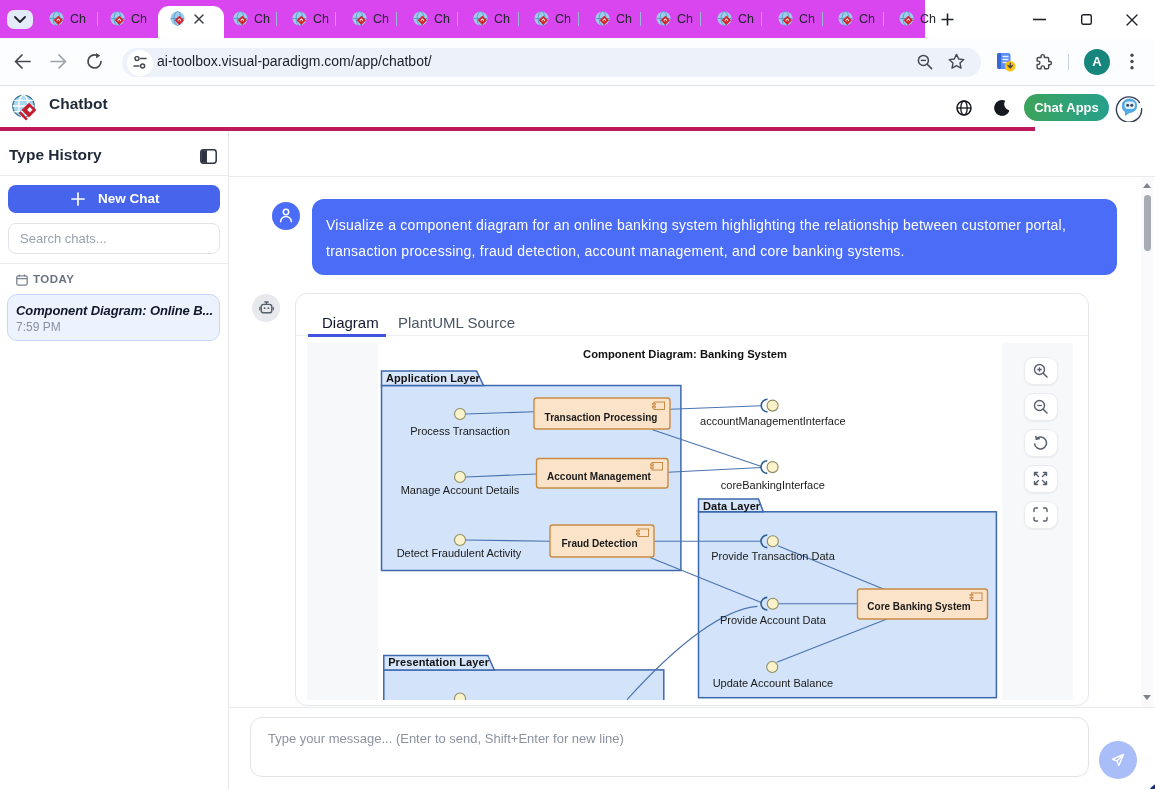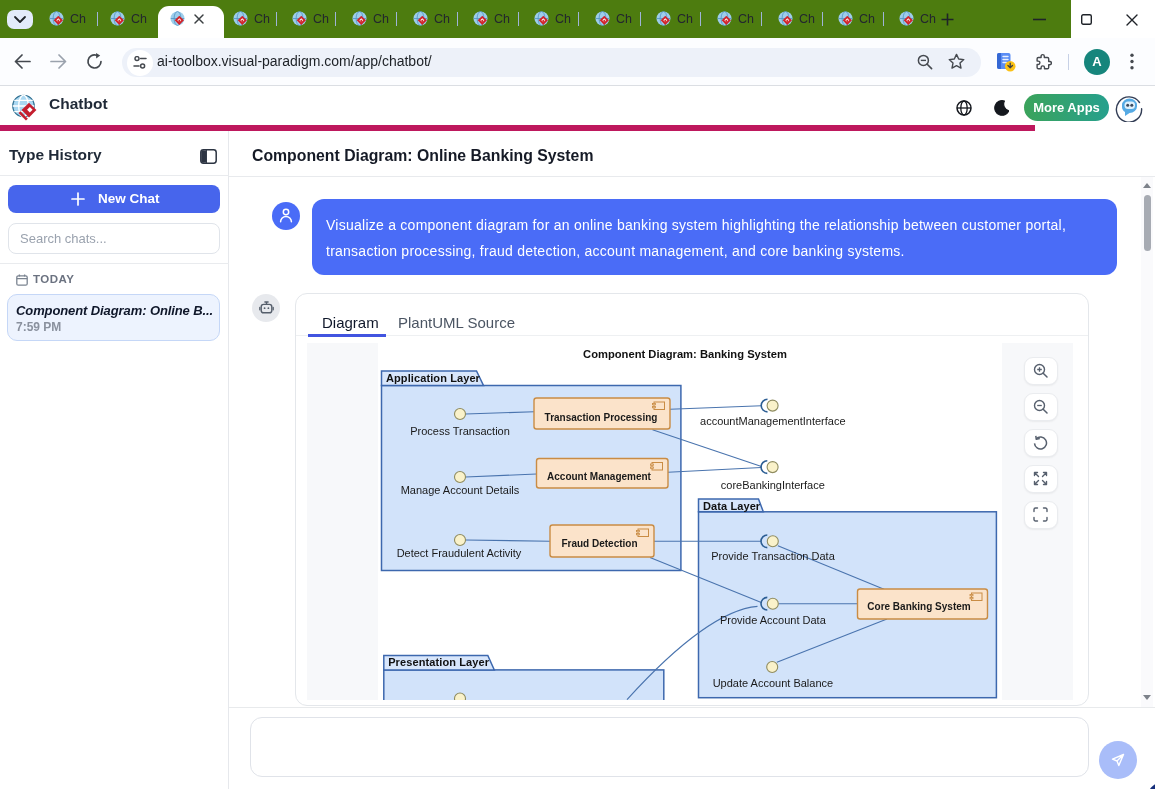--- a/index.html
+++ b/index.html
@@ -5,21 +5,21 @@
   html,body{margin:0;padding:0;}
   #root{position:relative;width:1155px;height:789px;background:#fff;overflow:hidden;
         font-family:"Liberation Sans",sans-serif;}
   .abs{position:absolute;}
   svg{display:block;}
 </style>
 </head>
 <body>
 <div id="root">
 
-  <div class="abs" id="tabstrip" style="left:0;top:0;width:1071px;height:38px;background:#4d7c0f;text-decoration:underline;">
+  <div class="abs" id="tabstrip" style="left:0;top:0;width:925px;height:38px;background:#d946ef;text-decoration:underline;">
 
     <div class="abs" style="left:7px;top:10px;width:26px;height:19px;border-radius:7px;background:#e3ebfa;"></div>
     <svg class="abs" style="left:13px;top:15px" width="14" height="9" viewBox="0 0 14 9">
         <path d="M2 2 L7 7 L12 2" fill="none" stroke="#1f2329" stroke-width="1.8" stroke-linecap="round" stroke-linejoin="round"></path>
       </svg>
 
     <div id="tabs">
     <svg class="abs" style="left:49px;top:11px" width="16" height="16" viewBox="0 0 16 16">
           <circle cx="7.5" cy="7.5" r="7" fill="#9ecdeb"></circle>
           <ellipse cx="7.5" cy="7.5" rx="3.4" ry="7" fill="none" stroke="#4f93c4" stroke-width=".8"></ellipse>
@@ -268,21 +268,21 @@
 
     <div class="abs" style="left:1084px;top:11px;width:26px;height:26px;border-radius:50%;background:#16857c;color:#fff;font-size:13px;font-weight:700;text-align:center;line-height:26px;">A</div>
 
     <svg class="abs" style="left:1130px;top:15px" width="4" height="17" viewBox="0 0 4 17">
         <circle cx="2" cy="2.2" r="1.7" fill="#45494f"></circle>
         <circle cx="2" cy="8.5" r="1.7" fill="#45494f"></circle>
         <circle cx="2" cy="14.8" r="1.7" fill="#45494f"></circle>
       </svg>
   </div>
 
-  <div class="abs" id="appheader" style="left:0;top:86px;width:1035px;height:45px;background:#fff;border-bottom:6px solid #be185d;box-sizing:border-box;">
+  <div class="abs" id="appheader" style="left:0;top:86px;width:1035px;height:45px;background:#fff;border-bottom:4px solid #be185d;box-sizing:border-box;">
 
     <svg class="abs" style="left:12px;top:8px" width="28" height="28" viewBox="0 0 28 28">
       <circle cx="11.5" cy="12" r="10.8" fill="#a9d7f1" stroke="#2e6e8f" stroke-width="1.1"></circle>
       <g stroke="#fff" stroke-width="1.3" fill="none">
         <ellipse cx="11.5" cy="12" rx="4.8" ry="10.8"></ellipse>
         <path d="M.7 12 H22.3 M2.2 6.4 H20.8 M2.2 17.6 H20.8"></path>
       </g>
       <g transform="rotate(45 17 16)">
         <rect x="11.8" y="10.8" width="10.5" height="10.5" fill="#c41e2e"></rect>
         <rect x="15.4" y="13.2" width="3.9" height="3.9" fill="#fff"></rect>
@@ -294,21 +294,21 @@
     <svg class="abs" style="left:956px;top:14px" width="16" height="16" viewBox="0 0 16 16">
         <circle cx="8" cy="8" r="7" fill="none" stroke="#15181e" stroke-width="1.5"></circle>
         <ellipse cx="8" cy="8" rx="3.2" ry="7" fill="none" stroke="#15181e" stroke-width="1.3"></ellipse>
         <path d="M1 8 H15" stroke="#15181e" stroke-width="1.3"></path>
       </svg>
 
     <svg class="abs" style="left:994px;top:14px" width="15" height="16" viewBox="0 0 15 16">
         <path d="M10.4 1 A7.3 7.3 0 1 0 14.8 10.8 A6.9 6.9 0 0 1 10.4 1 Z" fill="#15181e" stroke="#15181e" stroke-width="1.2" stroke-linejoin="round"></path>
       </svg>
 
-    <div class="abs" style="left:1024px;top:8px;width:85px;height:27px;border-radius:13.5px;background:linear-gradient(90deg,#3ba35b,#26a08d);color:#fff;font-size:13px;font-weight:700;text-align:center;line-height:27px;">More Apps</div>
+    <div class="abs" style="left:1024px;top:8px;width:85px;height:27px;border-radius:13.5px;background:linear-gradient(90deg,#3ba35b,#26a08d);color:#fff;font-size:13px;font-weight:700;text-align:center;line-height:27px;">Chat Apps</div>
 
     <svg class="abs" style="left:1115px;top:8px" width="28" height="28" viewBox="0 0 28 28">
       <path d="M24.5 8.5 A12.6 12.6 0 1 0 26.6 14.8" fill="none" stroke="#323d55" stroke-width="1.4" stroke-linecap="round"></path>
       <path d="M7 11 a7.5 6.5 0 0 1 15 0 v1.5 a7.5 6.5 0 0 1 -7.5 6.5 l-4.5 3 v-4 a7.5 6.5 0 0 1 -3 -5.5 Z" fill="#56aae4"></path>
       <rect x="9.5" y="7.5" width="10.5" height="7.5" rx="3.5" fill="#dff0fb"></rect>
       <circle cx="12.7" cy="11.2" r="1.5" fill="#3a4a60"></circle>
         <circle cx="16.8" cy="11.2" r="1.5" fill="#3a4a60"></circle>
     </svg>
   </div>
 
@@ -332,25 +332,24 @@
     <div class="abs" style="left:0;top:132px;width:229px;height:1px;background:#e9ebee;"></div>
 
     <svg class="abs" style="left:16px;top:143px" width="12" height="12" viewBox="0 0 12 12">
         <rect x=".8" y="1.8" width="10.4" height="9.4" rx="1.5" fill="none" stroke="#7a8390" stroke-width="1.3"></rect>
         <path d="M.8 4.6 H11.2 M3.4 .4 V2.6 M8.6 .4 V2.6" stroke="#7a8390" stroke-width="1.3"></path>
       </svg>
     <div class="abs" style="left:33px;top:142px;font-size:11.5px;font-weight:700;color:#6b7280;letter-spacing:.5px;text-align:right;">TODAY</div>
 
     <div class="abs" style="left:7px;top:163px;width:213px;height:47px;border-radius:10px;background:#edf3fe;border:1px solid #c5d7f7;box-sizing:border-box;"></div>
     <div class="abs" style="left:16px;top:172px;font-size:13px;font-weight:700;letter-spacing:-0.1px;color:#0f172a;font-style:italic;">Component Diagram: Online B...</div>
-    <div class="abs" style="left:16px;top:189px;font-size:12px;color:#8a919e;font-weight:bold;">7:59 PM</div>
+    <div class="abs" style="left:16px;top:189px;font-size:12px;color:#8a919e;">7:59 PM</div>
   </div>
 
   <div class="abs" id="main" style="left:229px;top:131px;width:926px;height:658px;background:#fff;">
-    <div class="abs" style="left:23px;top:16px;font-size:15.8px;font-weight:700;color:#151a26;">Component Diagram: Online Banking System</div>
     <div class="abs" style="left:0;top:45px;width:926px;height:1px;background:#e8eaed;"></div>
 
     <div class="abs" style="left:43px;top:71px;width:28px;height:28px;border-radius:50%;background:#4a6cf7;"></div>
     <svg class="abs" style="left:50px;top:77px" width="14" height="15" viewBox="0 0 14 15">
         <circle cx="7" cy="4" r="2.7" fill="none" stroke="#fff" stroke-width="1.5"></circle>
         <path d="M1.6 13.8 a5.4 5.4 0 0 1 10.8 0" fill="none" stroke="#fff" stroke-width="1.5" stroke-linecap="round"></path>
       </svg>
     <div class="abs" style="left:83px;top:68px;width:805px;height:76px;border-radius:12px;background:#4a6cf7;box-sizing:border-box;padding:13px 14px;color:#fff;font-size:14px;letter-spacing:0.25px;line-height:26px;">Visualize a component diagram for an online banking system highlighting the relationship between customer portal, transaction processing, fraud detection, account management, and core banking systems.</div>
 
     <div class="abs" style="left:23px;top:163px;width:28px;height:28px;border-radius:50%;background:#e7e9ed;"></div>
@@ -476,20 +475,21 @@
     <svg class="abs" style="left:914px;top:52px" width="8" height="5" viewBox="0 0 8 5">
         <path d="M4 0 L8 5 H0 Z" fill="#7d828a"></path>
       </svg>
     <svg class="abs" style="left:914px;top:564px" width="8" height="5" viewBox="0 0 8 5">
         <path d="M4 5 L8 0 H0 Z" fill="#7d828a"></path>
       </svg>
     <div class="abs" style="left:914.5px;top:64px;width:7px;height:56px;border-radius:3.5px;background:#a7abb3;"></div>
 
     <div class="abs" style="left:0;top:576px;width:926px;height:82px;background:#fff;border-top:1px solid #e8eaec;box-sizing:border-box;"></div>
     <div class="abs" style="left:21px;top:586px;width:839px;height:60px;border:1px solid #e0e3e9;border-radius:12px;box-sizing:border-box;background:#fff;"></div>
+    <div class="abs" style="left:39px;top:600px;font-size:13px;color:#8c93a0;">Type your message... (Enter to send, Shift+Enter for new line)</div>
     <div class="abs" style="left:870px;top:610px;width:38px;height:38px;border-radius:50%;background:#a9bdf9;"></div>
     <svg class="abs" style="left:880px;top:620px" width="18" height="18" viewBox="0 0 18 18">
         <path d="M14.5 3.5 L3.5 8.2 L8 10 L9.8 14.5 Z M14.5 3.5 L8 10" fill="none" stroke="#fff" stroke-width="1.4" stroke-linejoin="round"></path>
       </svg>
   </div>
 
   <div class="abs" style="left:1146px;top:781px;width:40px;height:40px;border-radius:50%;background:#152e7a;"></div>
 
 </div>
 

